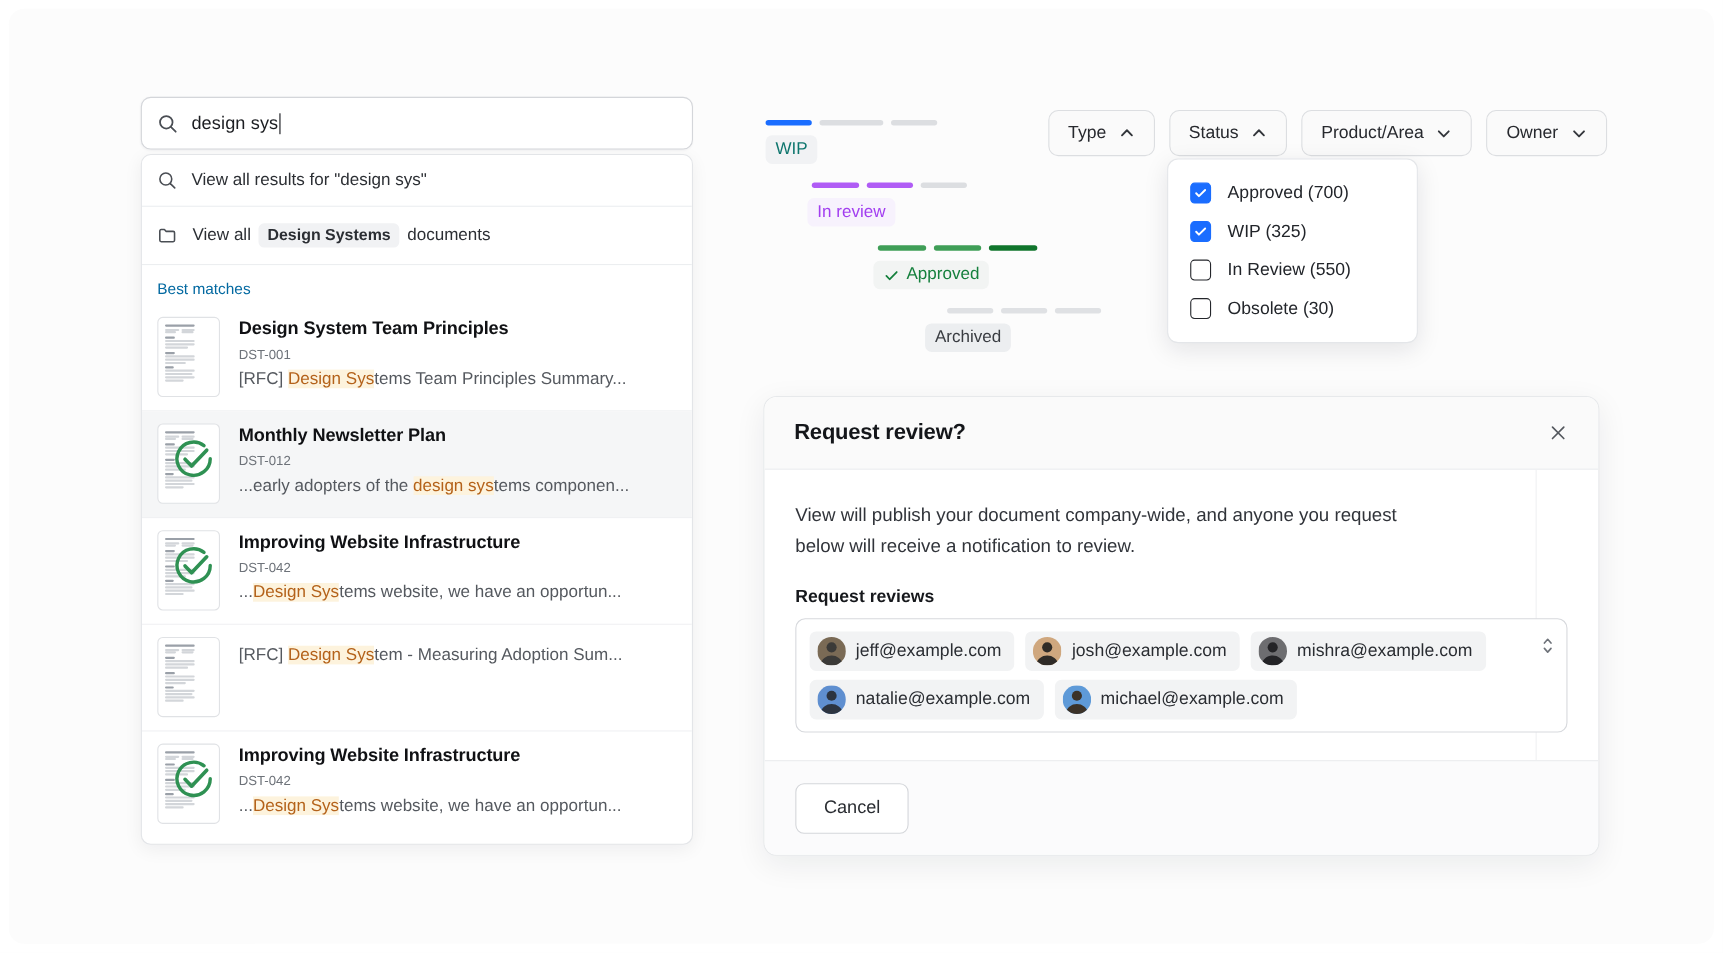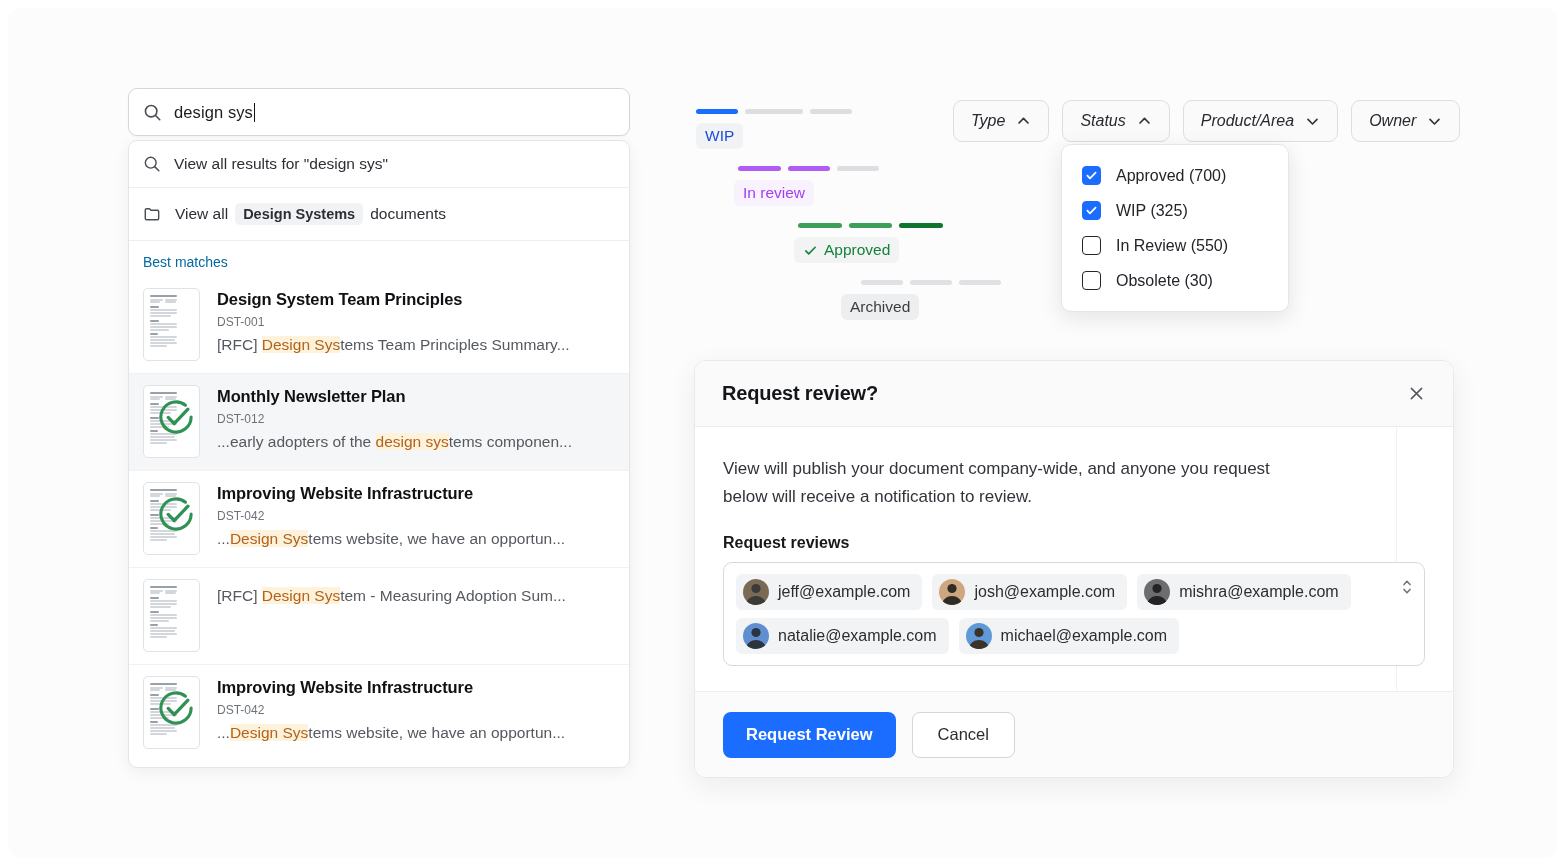--- a/index.html
+++ b/index.html
@@ -123,21 +123,21 @@
   
   .status-stack { position: absolute; left: 688px; top: 98px; width: 320px; }
   .bar-row { display: flex; align-items: center; height: 10px; }
   .seg { height: 5px; border-radius: 3px; margin-right: 7px; }
   .pill {
     display: inline-flex; align-items: center; gap: 6px;
     font-size: 15.5px; border-radius: 6px; padding: 4px 9px;
   }
 
   
-  .filters { position: absolute; left: 945px; top: 92px; display: flex; gap: 13px; font-style: italic; }
+  .filters { position: absolute; left: 945px; top: 92px; display: flex; gap: 13px; }
   .fbtn {
     height: 42px; background: #fafafa;
     border: 1px solid #dcdee1; border-radius: 9px;
     display: inline-flex; align-items: center; gap: 11px;
     padding: 0 17px;
     font-size: 16px; color: #27292e;
     cursor: pointer;
   }
 
   
@@ -440,21 +440,21 @@
   </div>
 
   <div class="status-stack" id="status-stack">
       <div style="margin-bottom: 14px;">
         <div class="bar-row" style="margin-left:0px">
           <i class="seg" style="width:42px;background:#1a6dff"></i>
           <i class="seg" style="width:58px;background:#dcdee1"></i>
           <i class="seg" style="width:42px;background:#dcdee1"></i>
         </div>
      <div style="margin-left:0px;margin-top:7px">
-       <span class="pill" style="background:#f1f2f4;color:#1d4ed8">
+       <span class="pill" style="background:#f1f2f4;color:#0f766e">
             <span>WIP</span>
           </span>
      </div>
       </div>
       <div style="margin-bottom: 14px;">
         <div class="bar-row" style="margin-left:42px">
           <i class="seg" style="width:43px;background:#b05cf5"></i>
           <i class="seg" style="width:42px;background:#b05cf5"></i>
           <i class="seg" style="width:42px;background:#dcdee1"></i>
         </div>
@@ -625,18 +625,17 @@
         <span class="stepper">
           <svg width="12" height="20" viewBox="0 0 12 20" fill="none">
             <path d="M3 7.6L6 4.2 9 7.6" stroke="#6f737a" stroke-width="1.5" stroke-linecap="round" stroke-linejoin="round"></path>
             <path d="M3 12.4L6 15.8 9 12.4" stroke="#6f737a" stroke-width="1.5" stroke-linecap="round" stroke-linejoin="round"></path>
           </svg>
         </span>
       </div>
     </div>
 
     <div class="modal-foot">
-      <button class="btn-primary">Request Review</button>
       <button class="btn-secondary">Cancel</button>
     </div>
   </div>
 
 </div>
 
 </body></html>

